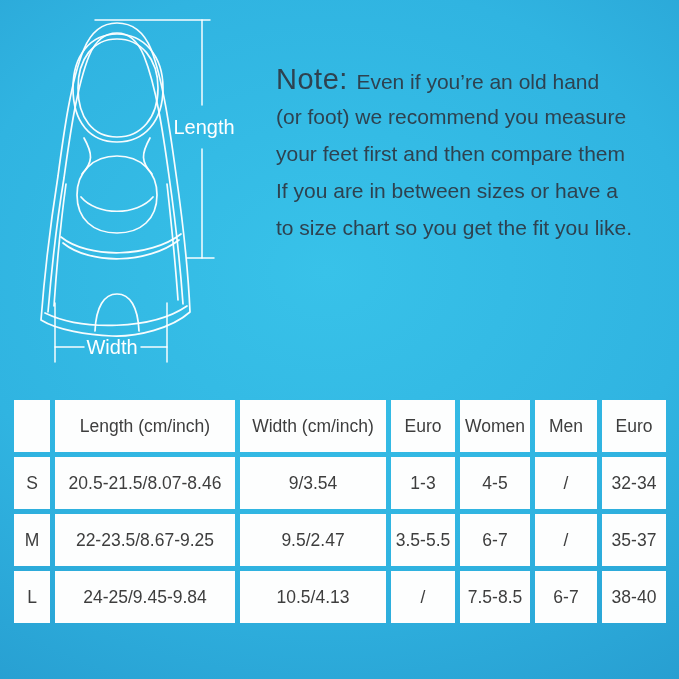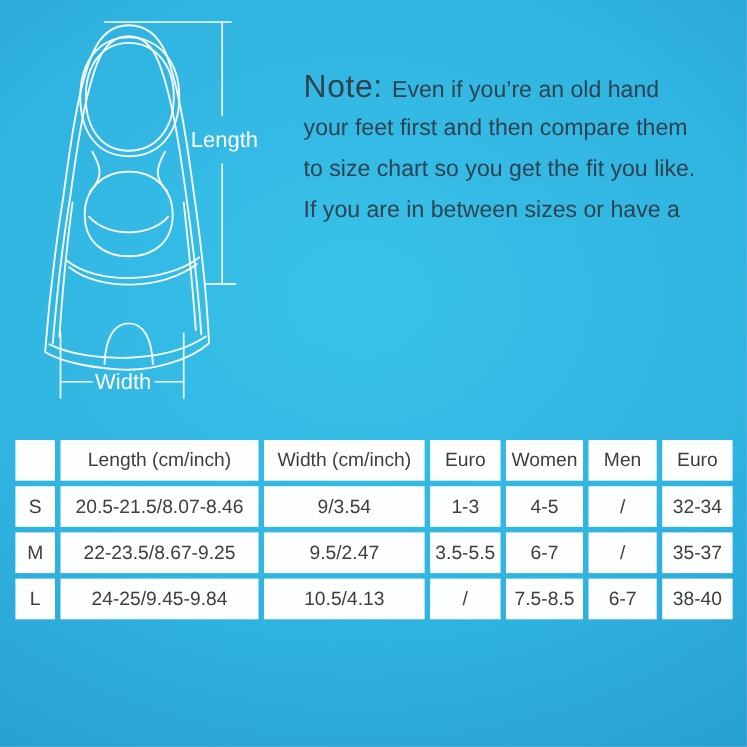--- a/index.html
+++ b/index.html
@@ -35,21 +35,21 @@
   }
   
   .size-table{
     position:absolute;left:9px;top:395px;
     width:662px;table-layout:fixed;
     border-collapse:separate;border-spacing:5px;
     font-size:17.5px;color:#3e3e3e;
   }
   .size-table td{
     background:#fdfefe;
-    height:37px;padding:0 1px;
+    height:52px;padding:0 1px;
     text-align:center;vertical-align:middle;
     overflow:hidden;
   }
 </style>
 </head>
 <body>
 
 <div class="stage">
 
   <svg class="fin-svg" width="260" height="380" viewBox="0 0 260 380">
@@ -83,23 +83,24 @@
 
     <line class="dim" x1="55" y1="303" x2="55" y2="362"></line>
     <line class="dim" x1="167" y1="303" x2="167" y2="362"></line>
     <line class="dim" x1="55" y1="347" x2="84" y2="347"></line>
     <line class="dim" x1="141" y1="347" x2="167" y2="347"></line>
     <text x="112" y="354" text-anchor="middle">Width</text>
   </svg>
 
   <div class="note">
       <div class="note-line"><span class="note-title">Note: </span>Even if you’re an old hand</div>
+      <div class="note-line">(or foot) we recommend you measure</div>
       <div class="note-line">your feet first and then compare them</div>
+      <div class="note-line">If you are in between sizes or have a</div>
       <div class="note-line">to size chart so you get the fit you like.</div>
-      <div class="note-line">If you are in between sizes or have a</div>
     </div>
 
   <table class="size-table">
     <colgroup>
       <col style="width:36px">
         <col style="width:180px">
         <col style="width:146px">
       <col style="width:64px">
         <col style="width:70px">
         <col style="width:62px">

